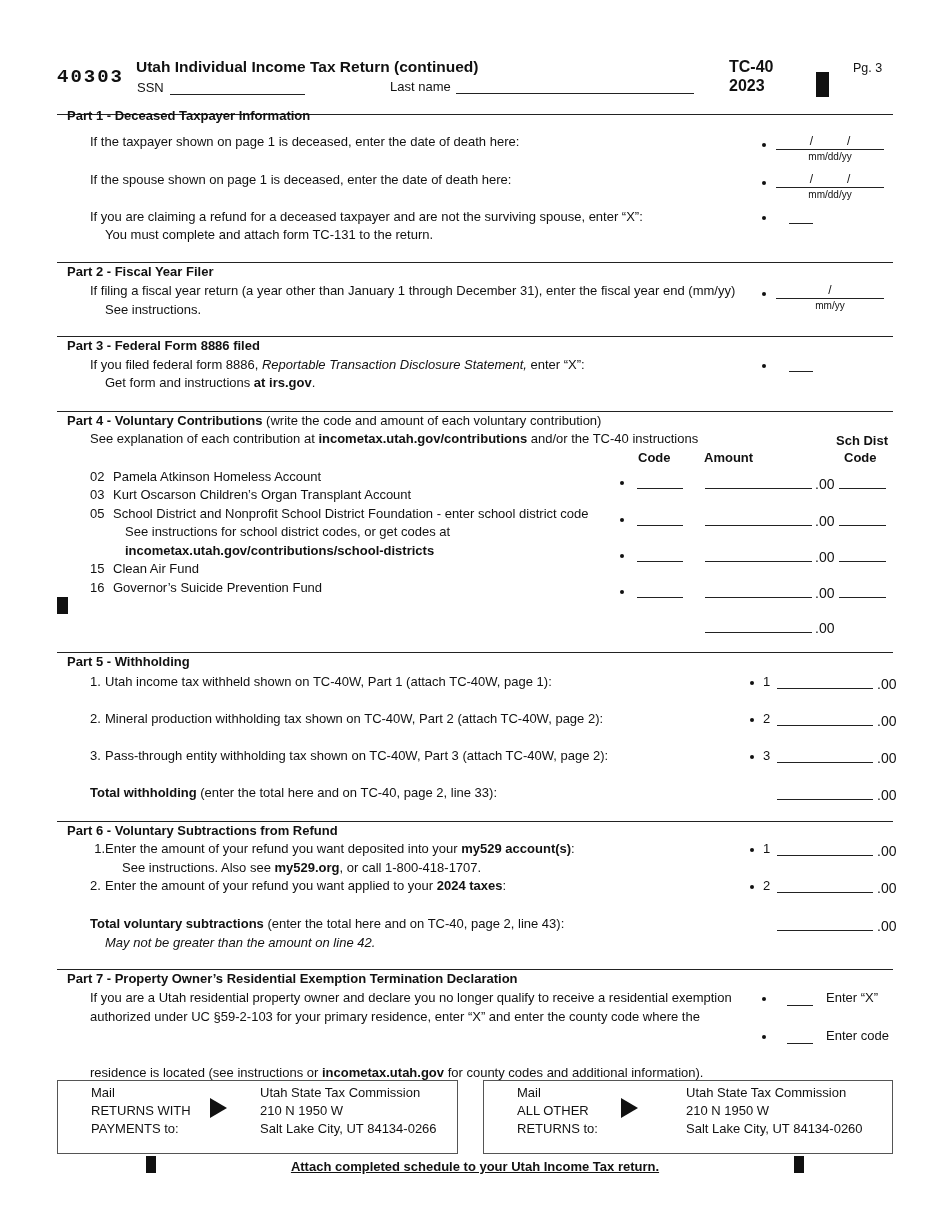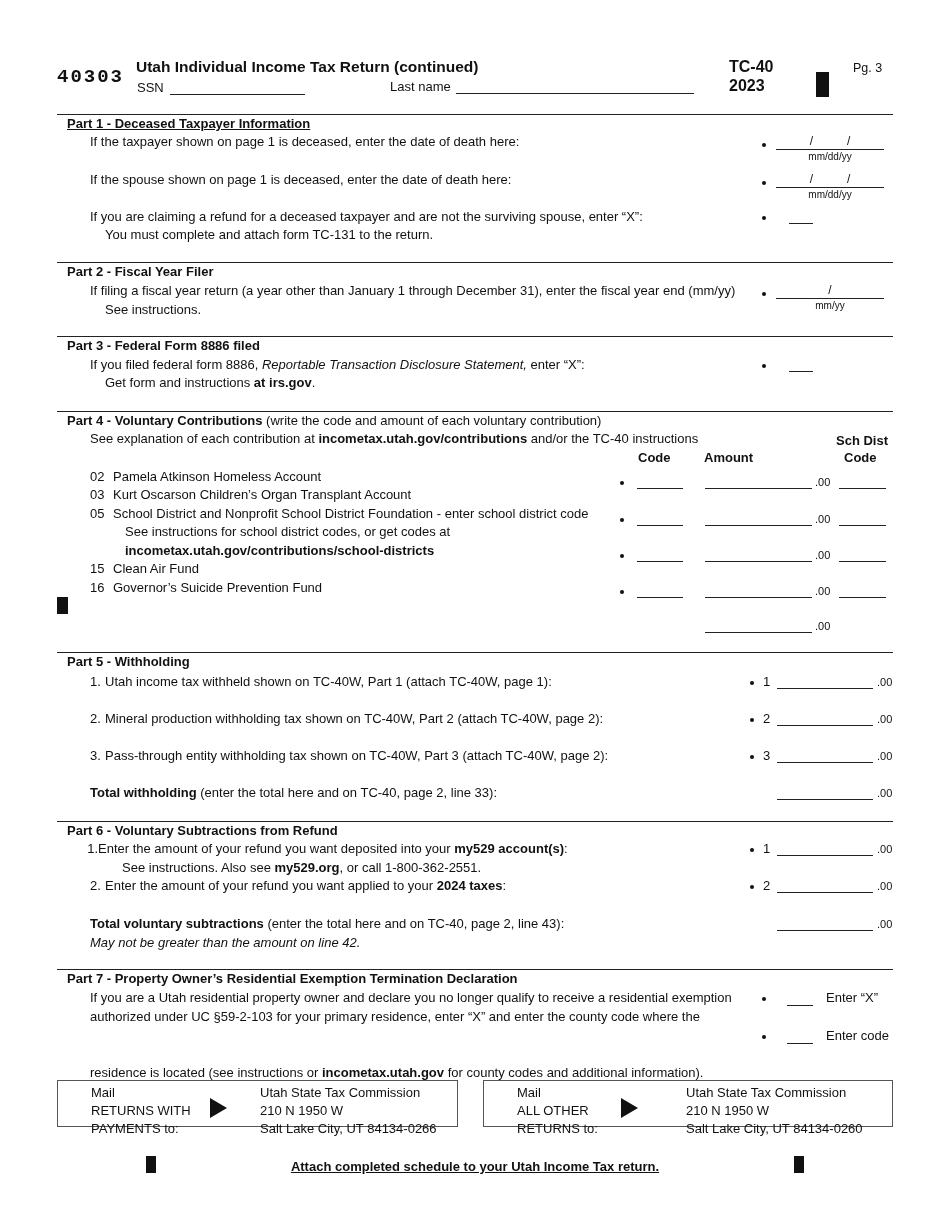--- a/index.html
+++ b/index.html
@@ -9,28 +9,28 @@
     font-family:"Liberation Sans", sans-serif; font-size:13px; color:#111;
     overflow:hidden;
   }
   .abs { position:absolute; }
   .b { font-weight:bold; }
   .i { font-style:italic; }
   .mono { font-family:"Liberation Mono","DejaVu Sans Mono",monospace; }
   .rule { position:absolute; left:57px; width:836px; border-top:1.6px solid #222; height:0; }
   .fline { position:absolute; border-bottom:1.4px solid #222; display:inline-block; }
   .dot { position:absolute; width:4px; height:4px; background:#111; border-radius:50%; }
-  .cents { font-size:11px; }
+  .cents { font-size:14px; }
   .regmark { position:absolute; background:#111; }
   .datefield { position:absolute; }
   .date-line { display:flex; justify-content:space-evenly; border-bottom:1.4px solid #222; height:16px; font-size:12px; }
   .date-hint { text-align:center; font-size:10px; padding-top:1px; }
   .codecol { display:inline-block; min-width:23px; }
   .numcol { display:inline-block; min-width:15px; }
-  .mailbox { position:absolute; border:1.2px solid #555; height:47px; }
+  .mailbox { position:absolute; border:1.2px solid #555; height:74px; }
   .mail-lines div, .addr-lines div { line-height:18px; }
   .arrow { position:absolute; width:0; height:0; border-left:17px solid #111; border-top:10px solid transparent; border-bottom:10px solid transparent; }
   .center-note { position:absolute; left:0; width:950px; text-align:center; font-weight:bold; }
 </style>
 </head>
 <body>
 
 <div class="page">
 
   <div class="abs mono b" style="left:57px; top:66px; font-size:19px; letter-spacing:2px;">40303</div>
@@ -38,21 +38,21 @@
   <div class="abs" style="left:137px; top:80px;">SSN</div>
   <span class="fline" style="left:170px; top:78px; width:135px; height:17px;"></span>
   <div class="abs" style="left:390px; top:79px;">Last name</div>
   <span class="fline" style="left:456px; top:77px; width:238px; height:17px;"></span>
   <div class="abs b" style="left:729px; top:58px; font-size:16px;">TC-40</div>
   <div class="abs b" style="left:729px; top:77px; font-size:16px;">2023</div>
   <div class="abs" style="left:853px; top:61px; font-size:12.5px;">Pg. 3</div>
   <div class="regmark" style="left:816px; top:72px; width:13px; height:25px;"></div>
 
   <div class="rule" style="top:114px;"></div>
-  <div class="abs b" style="left:67px; top:116px;text-decoration:underline;">Part 1 - Deceased Taxpayer Information</div>
+  <div class="abs b" style="left:67px; top:108px;">Part 1 - Deceased Taxpayer Information</div>
 
   <div class="abs" style="left:90px; top:134px;">If the taxpayer shown on page 1 is deceased, enter the date of death here:</div>
   <span class="dot" style="left:762px; top:143px;"></span>
   <div class="datefield" style="left:776px; top:134px; width:108px;">
     <div class="date-line">
         <span>/</span>
         <span>/</span>
       </div>
     <div class="date-hint">mm/dd/yy</div>
   </div>
@@ -169,41 +169,41 @@
     <span class="abs cents" style="left:127px; top:2px;">.00</span>
   </div>
 
   <div class="abs" style="left:90px; top:785px;"><span class="b">Total withholding</span><span> (enter the total here and on TC-40, page 2, line 33):</span></div>
   <span class="fline" style="left:777px; top:786px; width:96px; height:14px;"></span>
   <span class="abs cents" style="left:877px; top:787px;">.00</span>
 
   <div class="rule" style="top:821px;"></div>
   <div class="abs b" style="left:67px; top:823px;">Part 6 - Voluntary Subtractions from Refund</div>
 
-  <div class="abs" style="left:83px; top:841px;text-align:right;"><span class="numcol">1.</span><span>Enter the amount of your refund you want deposited into your </span><span class="b">my529 account(s)</span><span>:</span></div>
+  <div class="abs" style="left:90px; top:841px;text-align:right;"><span class="numcol">1.</span><span>Enter the amount of your refund you want deposited into your </span><span class="b">my529 account(s)</span><span>:</span></div>
   <div class="abs" style="left:750px; top:841px; width:143px; height:18px;">
     <span class="dot" style="left:0px; top:7px;"></span>
     <span class="abs" style="left:13px; top:0;">1</span>
     <span class="fline" style="left:27px; top:1px; width:96px; height:14px;"></span>
     <span class="abs cents" style="left:127px; top:2px;">.00</span>
   </div>
-  <div class="abs" style="left:122px; top:860px;"><span>See instructions. Also see </span><span class="b">my529.org</span><span>, or call 1-800-362-2551.</span></div>
+  <div class="abs" style="left:122px; top:860px;"><span>See instructions. Also see </span><span class="b">my529.org</span><span>, or call 1-800-418-1707.</span></div>
 
   <div class="abs" style="left:90px; top:878px;"><span class="numcol">2.</span><span>Enter the amount of your refund you want applied to your </span><span class="b">2024 taxes</span><span>:</span></div>
   <div class="abs" style="left:750px; top:878px; width:143px; height:18px;">
     <span class="dot" style="left:0px; top:7px;"></span>
     <span class="abs" style="left:13px; top:0;">2</span>
     <span class="fline" style="left:27px; top:1px; width:96px; height:14px;"></span>
     <span class="abs cents" style="left:127px; top:2px;">.00</span>
   </div>
 
   <div class="abs" style="left:90px; top:916px;"><span class="b">Total voluntary subtractions</span><span> (enter the total here and on TC-40, page 2, line 43):</span></div>
   <span class="fline" style="left:777px; top:917px; width:96px; height:14px;"></span>
   <span class="abs cents" style="left:877px; top:918px;">.00</span>
-  <div class="abs i" style="left:90px; top:935px;">May not be greater than the amount on line 42.</div>
+  <div class="abs i" style="left:105px; top:935px;">May not be greater than the amount on line 42.</div>
 
   <div class="rule" style="top:969px;"></div>
   <div class="abs b" style="left:67px; top:971px;">Part 7 - Property Owner’s Residential Exemption Termination Declaration</div>
   <div class="abs" style="left:90px; top:990px;">If you are a Utah residential property owner and declare you no longer qualify to receive a residential exemption</div>
   <div class="abs" style="left:90px; top:1009px;">authorized under UC §59-2-103 for your primary residence, enter “X” and enter the county code where the</div>
   <div class="abs" style="left:90px; top:1065px;"><span>residence is located (see instructions or </span><span class="b">incometax.utah.gov</span><span> for county codes and additional information).</span></div>
 
   <span class="dot" style="left:762px; top:997px;"></span>
   <span class="fline" style="left:787px; top:992px; width:26px; height:14px;"></span>
   <div class="abs" style="left:826px; top:990px;">Enter “X”</div>

